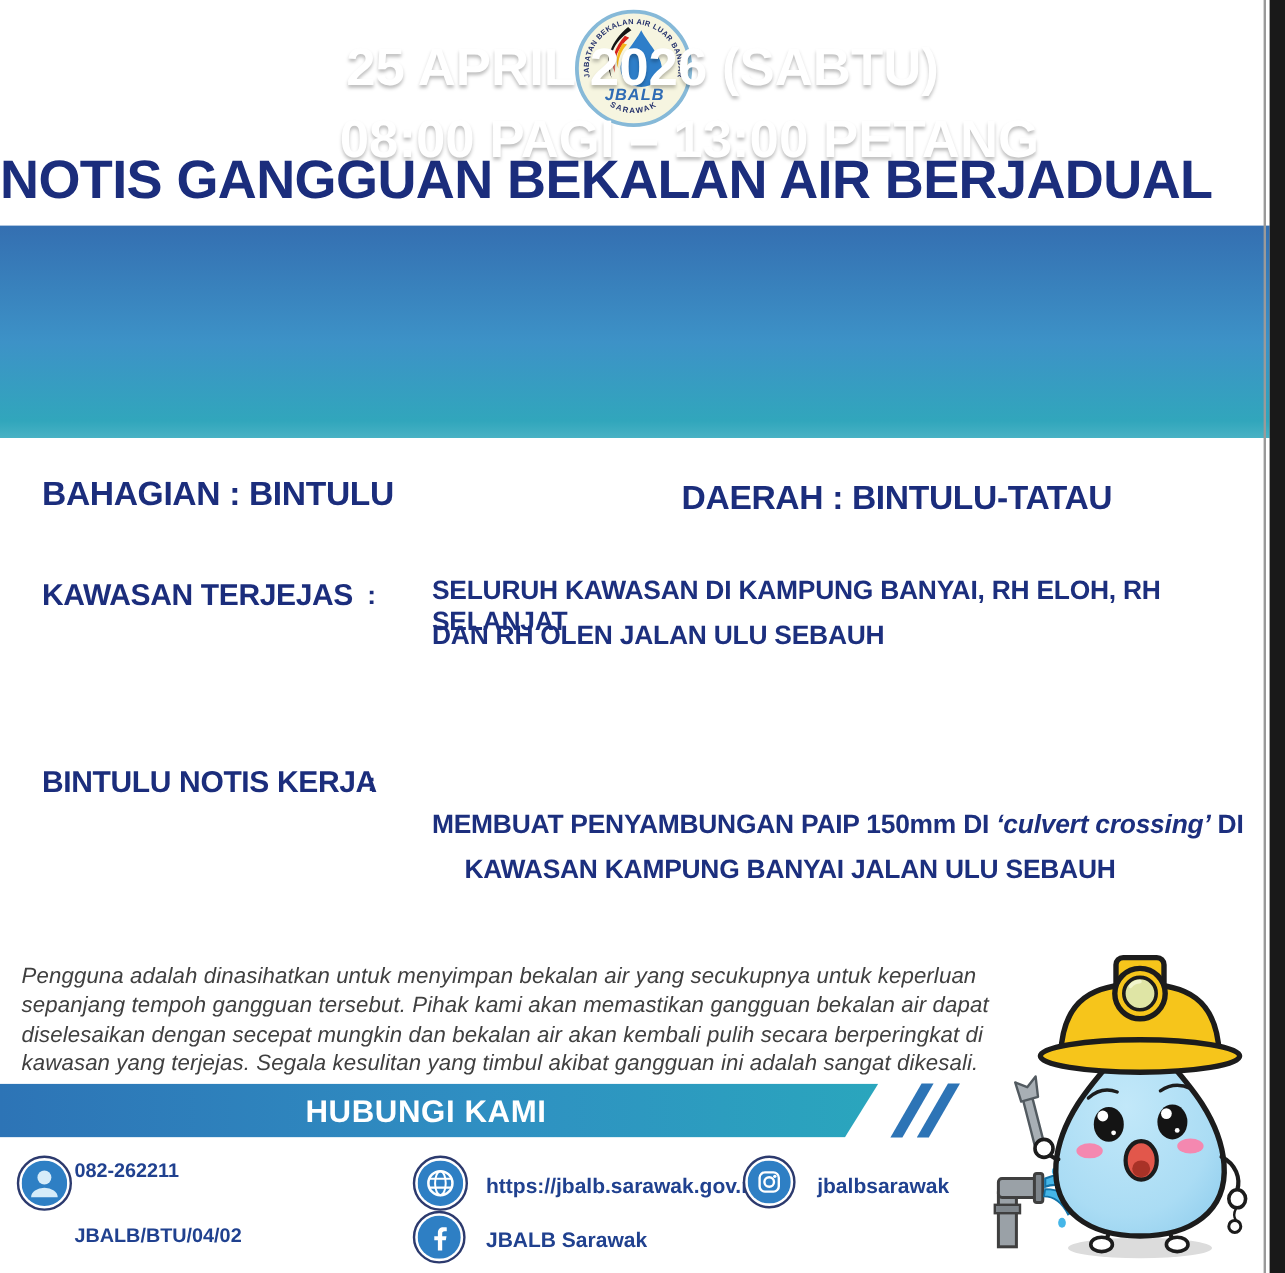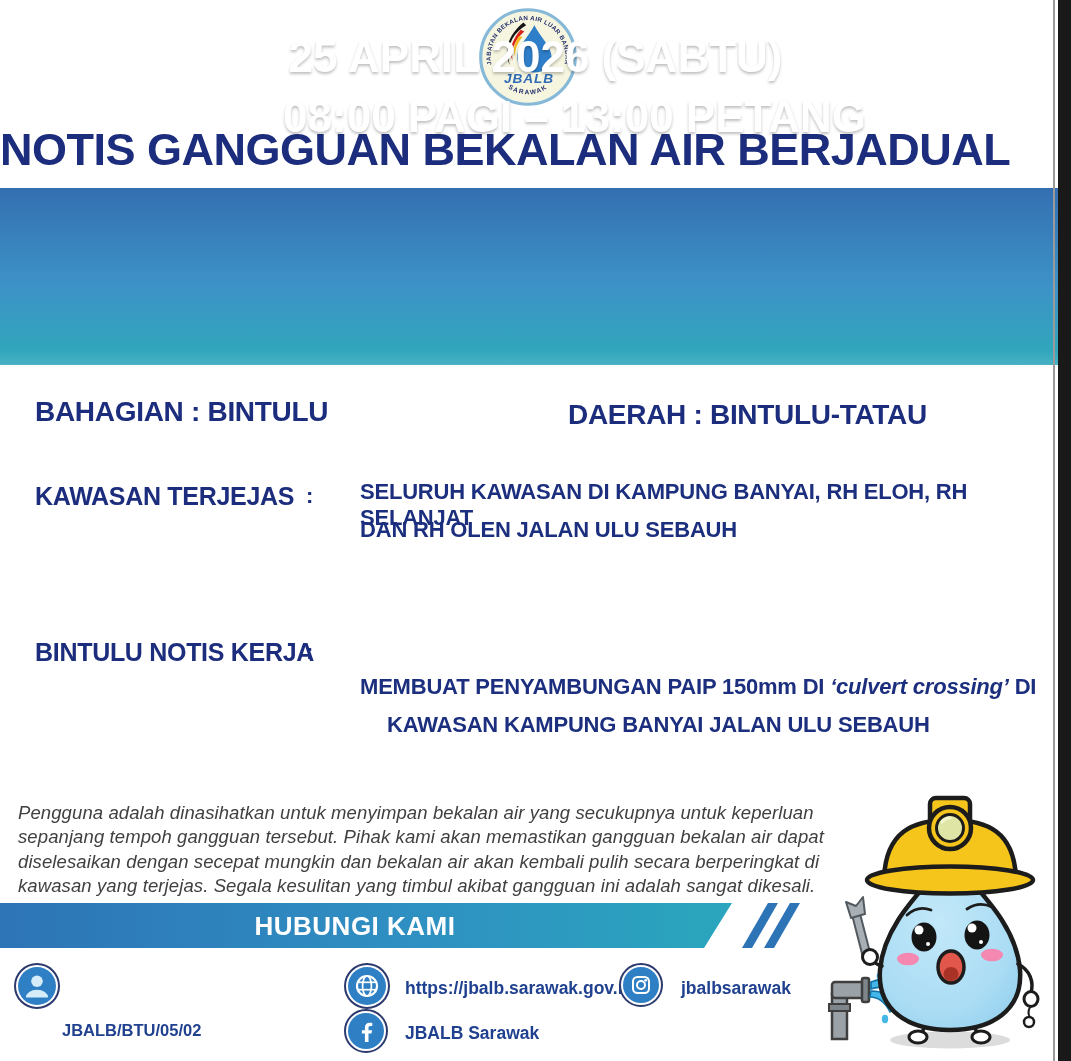--- a/index.html
+++ b/index.html
@@ -130,22 +130,23 @@
   <div id="contact-banner-title">HUBUNGI KAMI</div>
 
   <div class="cicon" style="left:14px;top:963px;">
     <svg viewBox="0 0 36 36">
       <circle cx="18" cy="18" r="18" fill="#2e7fc4"></circle>
       <circle cx="18" cy="13.5" r="5.5" fill="#d6ecf9"></circle>
       <path d="M7.5 29 a10.5 7.5 0 0 1 21 0 Z" fill="#d6ecf9"></path>
     </svg>
   </div>
   <div class="contact-text" style="left:62px;top:966px;">
-  </div>
-  <div class="contact-text" style="left:62px;top:1020px;">JBALB/BTU/05/02</div>
+    <div>082-262211</div>
+  </div>
+  <div class="contact-text" style="left:62px;top:1020px;">JBALB/BTU/04/02</div>
 
   <div class="cicon" style="left:344px;top:963px;">
     <svg viewBox="0 0 36 36">
       <circle cx="18" cy="18" r="18" fill="#2e7fc4"></circle>
       <circle cx="18" cy="18" r="9.5" fill="none" stroke="#ffffff" stroke-width="2"></circle>
       <ellipse cx="18" cy="18" rx="4.2" ry="9.5" fill="none" stroke="#ffffff" stroke-width="1.6"></ellipse>
       <line x1="9" y1="14.5" x2="27" y2="14.5" stroke="#ffffff" stroke-width="1.6"></line>
       <line x1="9" y1="21.5" x2="27" y2="21.5" stroke="#ffffff" stroke-width="1.6"></line>
     </svg>
   </div>

